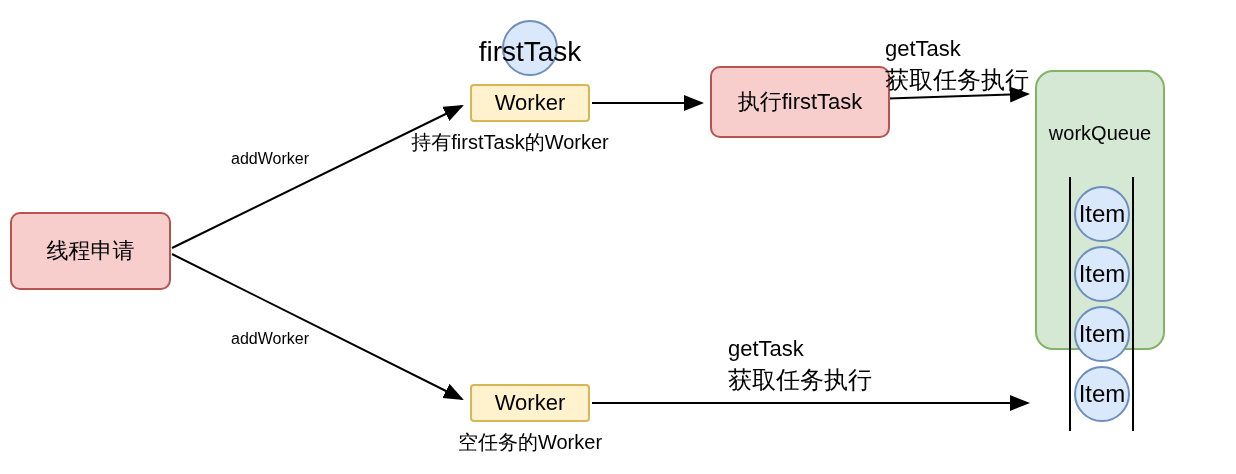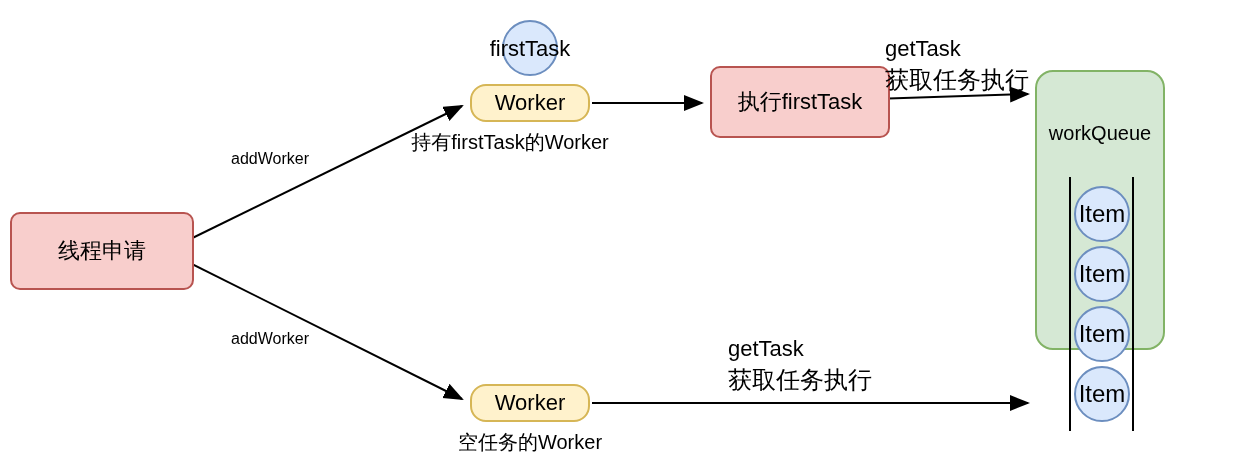--- a/index.html
+++ b/index.html
@@ -10,33 +10,33 @@
     --ink:#000000; --watermark:#b5b5b5;
   }
   html,body{margin:0;padding:0;background:#ffffff;}
   body{font-family:"Liberation Sans", sans-serif; color:var(--ink);}
   .canvas{position:relative;width:1236px;height:474px;background:#ffffff;overflow:hidden;}
   .arrows{position:absolute;left:0;top:0;pointer-events:none;}
 
   .box{position:absolute;display:flex;align-items:center;justify-content:center;
        box-sizing:border-box;border-radius:10px;font-size:22px;}
   .pink{background:var(--pink-fill);border:2px solid var(--pink-border);}
-  .yellow{background:var(--yellow-fill);border:2px solid var(--yellow-border);border-radius:16px;}
+  .yellow{background:var(--yellow-fill);border:2px solid var(--yellow-border);border-radius:4px;}
 
-  .thread-request{left:10px;top:212px;width:184px;height:78px;}
+  .thread-request{left:10px;top:212px;width:161px;height:78px;}
   .worker-top{left:470px;top:84px;width:120px;height:38px;}
   .worker-bottom{left:470px;top:384px;width:120px;height:38px;}
   .execute-node{left:710px;top:66px;width:180px;height:72px;}
 
   .circle{position:absolute;box-sizing:border-box;border-radius:50%;
           background:var(--blue-fill);border:2px solid var(--blue-border);
           display:flex;align-items:center;justify-content:center;font-size:24px;}
   .first-task-circle{left:502px;top:20px;width:56px;height:56px;}
   .first-task-label{position:absolute;left:530px;top:36px;transform:translateX(-50%);
-          font-size:22px;white-space:nowrap;z-index:3;}
+          font-size:28px;white-space:nowrap;z-index:3;}
 
   .caption{position:absolute;transform:translateX(-50%);font-size:20px;white-space:nowrap;}
   .worker-top-caption{left:510px;top:129px;}
   .worker-bottom-caption{left:530px;top:429px;}
 
   .edge-label{position:absolute;transform:translateX(-50%);font-size:16px;white-space:nowrap;}
   .add-worker-top{left:270px;top:150px;}
   .add-worker-bottom{left:270px;top:330px;}
   .get-task{position:absolute;transform:translateX(-50%);text-align:left;white-space:nowrap;}
   .get-task .l1{font-size:22px;}

